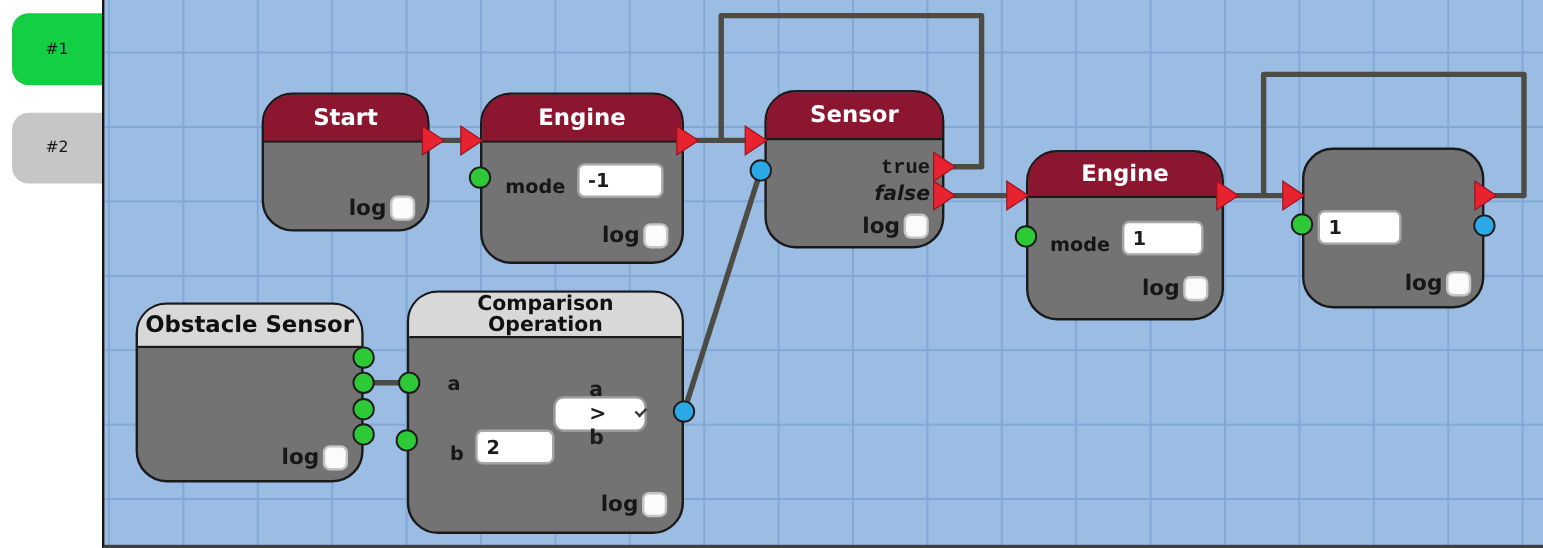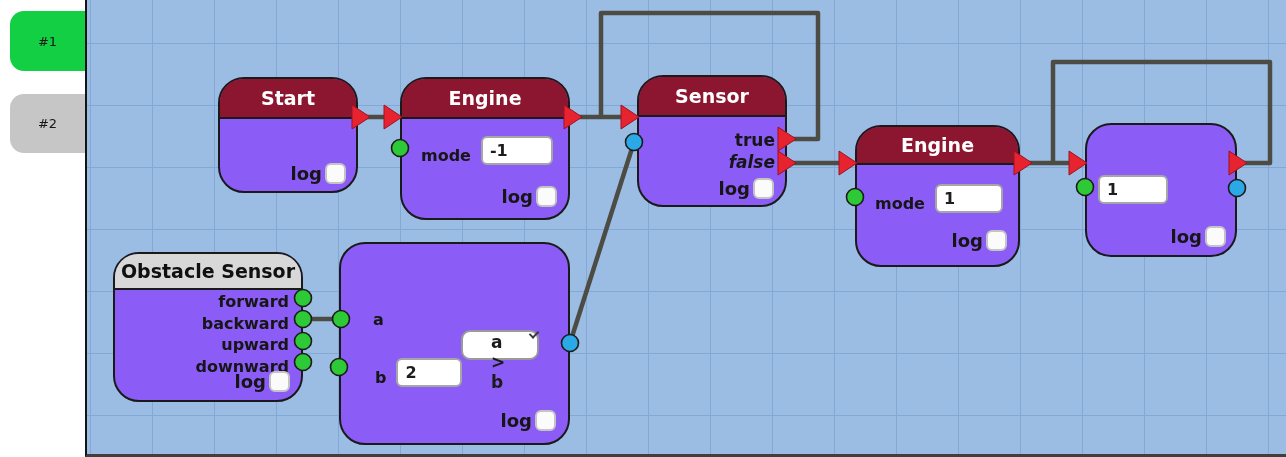--- a/index.html
+++ b/index.html
@@ -21,37 +21,37 @@
               linear-gradient(to right, #82a8d6 0 1.5px, transparent 1.5px),
               linear-gradient(to bottom, #82a8d6 0 1.5px, transparent 1.5px);
             background-size:62px 62px; background-position:3px 43px;
             border-left:2px solid #141414; border-bottom:3px solid #3f3f3f; z-index:1; }
 
   svg.layer { position:absolute; left:0; top:0; width:1286px; height:457px; pointer-events:none; }
   #wires { z-index:2; }
   #ports { z-index:6; }
 
   
-  .node { position:absolute; background:#8b5cf6; border:2.5px solid #1a1a1a; border-radius:26px; z-index:4; }
+  .node { position:absolute; background:#737373; border:2.5px solid #1a1a1a; border-radius:26px; z-index:4; }
   .hdr { display:flex; align-items:center; justify-content:center; text-align:center;
          background:#8c1630; color:#ffffff; font-weight:bold; font-size:19px;
          border-radius:23px 23px 0 0; border-bottom:2.5px solid #1a1a1a; height:38px; }
   .hdr.tall { height:40px; }
   .hdr.gray { background:#d8d8d8; color:#101010; }
   .hdr.two-line { font-size:17px; line-height:18px; height:38px; }
   .lbl { font-weight:bold; color:#161616; font-size:16px; }
   .row { position:absolute; display:flex; align-items:flex-end; }
   .logrow { position:absolute; display:flex; align-items:center; gap:3px; }
   .loglbl { font-weight:bold; font-size:18px; color:#161616; }
   .checkbox { width:21px; height:21px; background:#fbfbfb; border:2px solid #c4c4c4; border-radius:6px; cursor:pointer; }
   .field { border:2px solid #a6a6a6; border-radius:6px; background:#ffffff; color:#1d1d1d;
            font-family:"DejaVu Sans", sans-serif; font-weight:bold; font-size:16px; padding:2px 7px; height:29px; }
   .outcol { position:absolute; right:10px; display:flex; flex-direction:column; align-items:flex-end; }
   .outcol .lbl { line-height:21.5px; }
-  .dropdown { position:absolute; display:flex; align-items:flex-start; justify-content:center; gap:9px;
+  .dropdown { position:absolute; display:flex; align-items:center; justify-content:center; gap:9px;
               border:2px solid #9a9a9a; border-radius:9px; background:#ffffff; cursor:pointer;
               font-weight:bold; font-size:17px; color:#1b1b1b;padding-left:28px; }
   .chev { width:9px; height:9px; border-right:2.5px solid #3a3a3a; border-bottom:2.5px solid #3a3a3a;
           transform:rotate(45deg) translate(-2px,-2px); }
 </style>
 </head>
 <body>
 
 <div class="stage">
 
@@ -91,21 +91,21 @@
     </div>
     <div class="logrow" style="right:11px; bottom:11px;">
       <span class="loglbl">log</span>
       <span class="checkbox"></span>
     </div>
   </div>
 
   <div class="node" style="left:637px; top:75px; width:150px; height:132px;">
     <div class="hdr tall">Sensor</div>
     <div class="outcol" style="top:53px;">
-      <span class="lbl" style="font-size:17px;">true</span>
+      <span class="lbl" style="font-size:17px;font-family:Liberation Mono, monospace;">true</span>
       <span class="lbl" style="font-size:17px;font-style:italic;">false</span>
     </div>
     <div class="logrow" style="right:11px; bottom:6px;">
       <span class="loglbl">log</span>
       <span class="checkbox"></span>
     </div>
   </div>
 
   <div class="node" style="left:855px; top:125px; width:165px; height:142px;">
     <div class="hdr">Engine</div>
@@ -124,33 +124,30 @@
       <input class="field" style="width: 70px;" value="1">
     </div>
     <div class="logrow" style="right:9px; bottom:8px;">
       <span class="loglbl">log</span>
       <span class="checkbox"></span>
     </div>
   </div>
 
   <div class="node" style="left:113px; top:252px; width:190px; height:150px;">
     <div class="hdr gray" style="height:36px;">Obstacle Sensor</div>
-    <div class="outcol" style="top:37px; right:12px;">
-      <span class="lbl">forward</span>
-      <span class="lbl">backward</span>
-      <span class="lbl">upward</span>
-      <span class="lbl">downward</span>
-    </div>
     <div class="logrow" style="right:11px; bottom:8px;">
       <span class="loglbl">log</span>
       <span class="checkbox"></span>
     </div>
   </div>
 
   <div class="node" style="left:339px; top:242px; width:231px; height:203px;">
+    <div class="hdr gray two-line">
+      <span style="display:block; width:130px;">Comparison Operation</span>
+    </div>
     <div class="row" style="left:32px; top:66px;">
       <span class="lbl">a</span>
     </div>
     <div class="dropdown" style="left:120px; top:86px; width:78px; height:30px;">
       <span>a &gt; b</span>
       <span class="chev"></span>
     </div>
     <div class="row" style="left:34px; top:114px; gap:10px;">
       <span class="lbl">b</span>
       <input class="field" style="width: 66px;" value="2">

